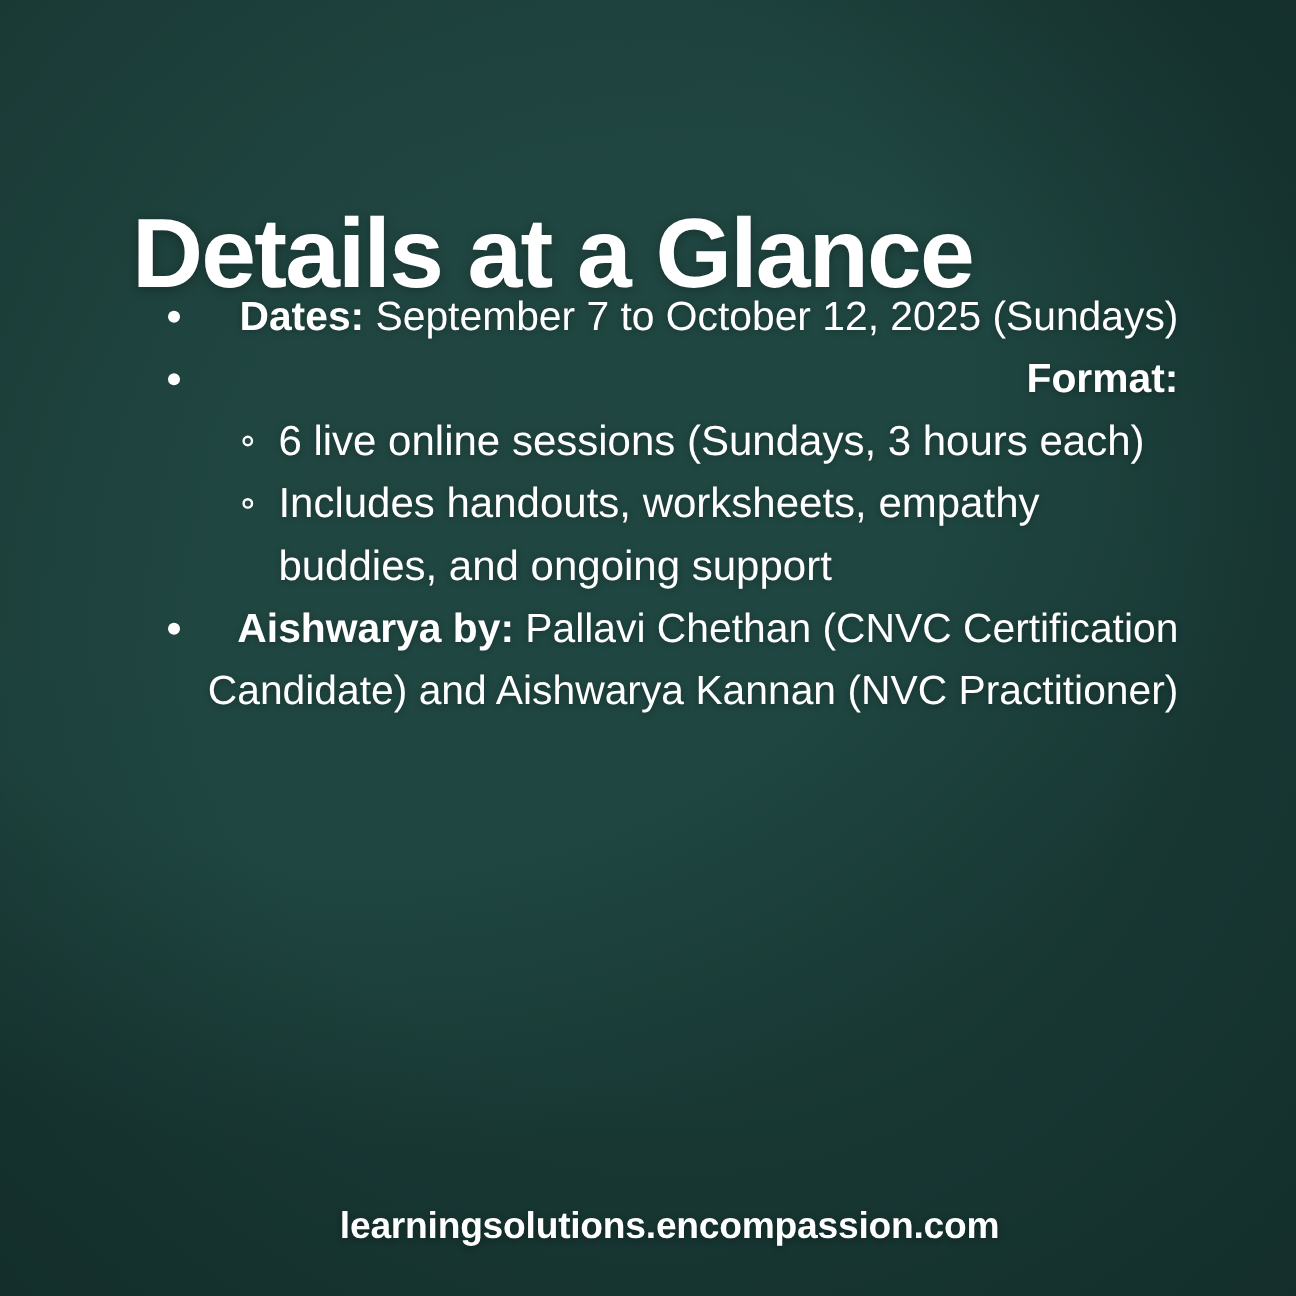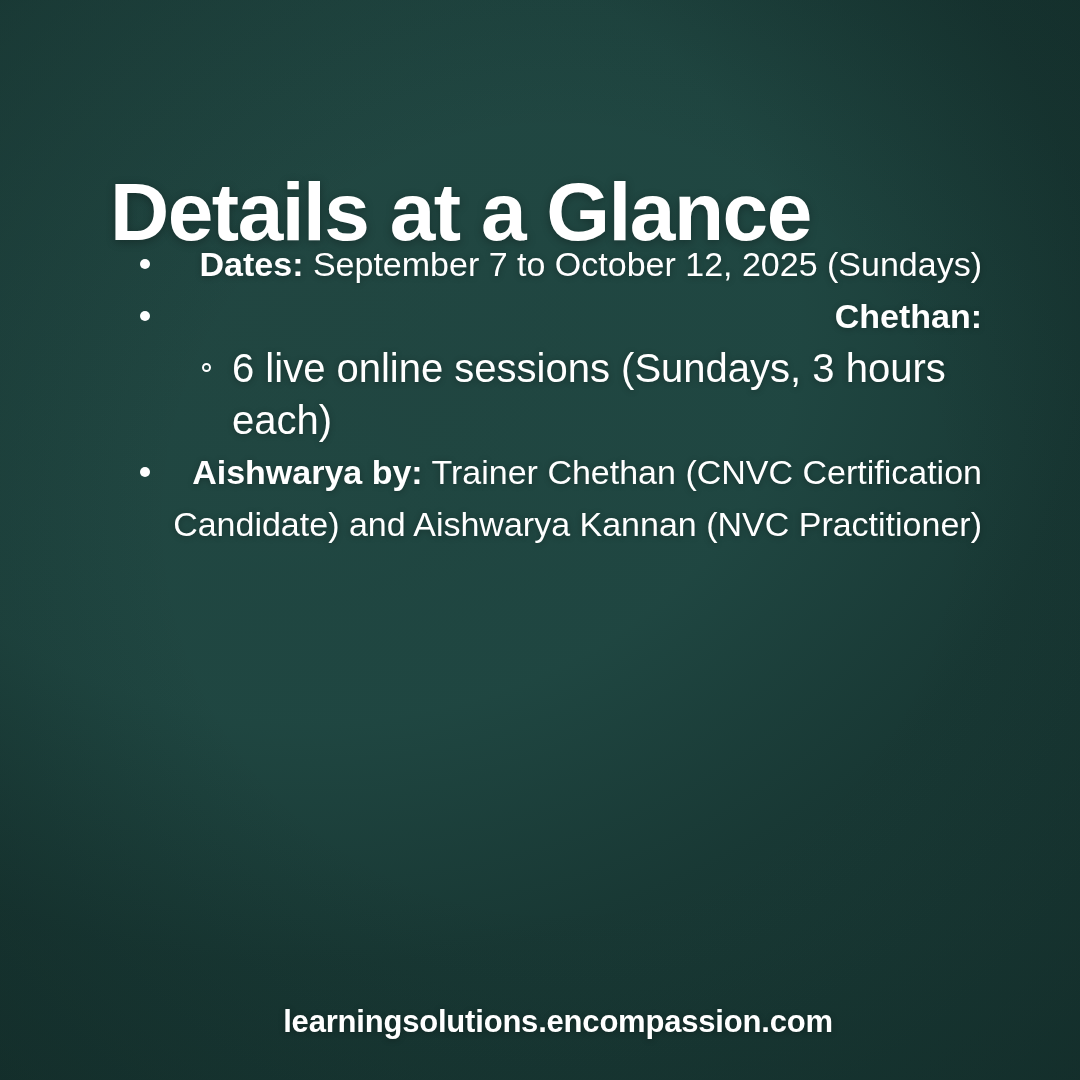--- a/index.html
+++ b/index.html
@@ -117,21 +117,21 @@
 
   .sub-list {
     list-style: none;
     margin: 0;
     padding: 0 0 0 64px;
   }
 
   .sub-item {
     position: relative;
     padding-left: 32px;
-    font-size: 40px;
+    font-size: 35px;
     line-height: 52px;
     font-weight: 400;
     color: #ffffff;
     text-shadow: 0 1px 6px rgba(0,0,0,0.28);
   }
 
   .sub-item > .marker-circle {
     position: absolute;
     left: 2px;
     top: 21px;
@@ -171,34 +171,38 @@
 
     <ul class="bullet-list">
 
       <li class="bullet-item">
         <span class="marker-disc"></span>
         <span class="lead">Dates:</span><span> September 7 to October 12, 2025 (Sundays)</span>
       </li>
 
       <li class="bullet-item">
         <span class="marker-disc"></span>
-        <span class="lead">Chethan:</span><span></span>
+        <span class="lead">Format:</span><span></span>
       </li>
 
       <ul class="sub-list">
         <li class="sub-item">
           <span class="marker-circle"></span>
           <span>6 live online sessions (Sundays, 3 hours each)</span>
         </li>
+        <li class="sub-item">
+          <span class="marker-circle"></span>
+          <span>Includes handouts, worksheets, empathy buddies, and ongoing support</span>
+        </li>
       </ul>
 
 
       <li class="bullet-item">
         <span class="marker-disc"></span>
-        <span class="lead">Aishwarya by:</span><span> Trainer Chethan (CNVC Certification Candidate) and Aishwarya Kannan (NVC Practitioner)</span>
+        <span class="lead">Aishwarya by:</span><span> Pallavi Chethan (CNVC Certification Candidate) and Aishwarya Kannan (NVC Practitioner)</span>
       </li>
 
     </ul>
 
     <div class="footer-url">learningsolutions.encompassion.com</div>
 
   </div>
 </div>
 
 </body></html>

